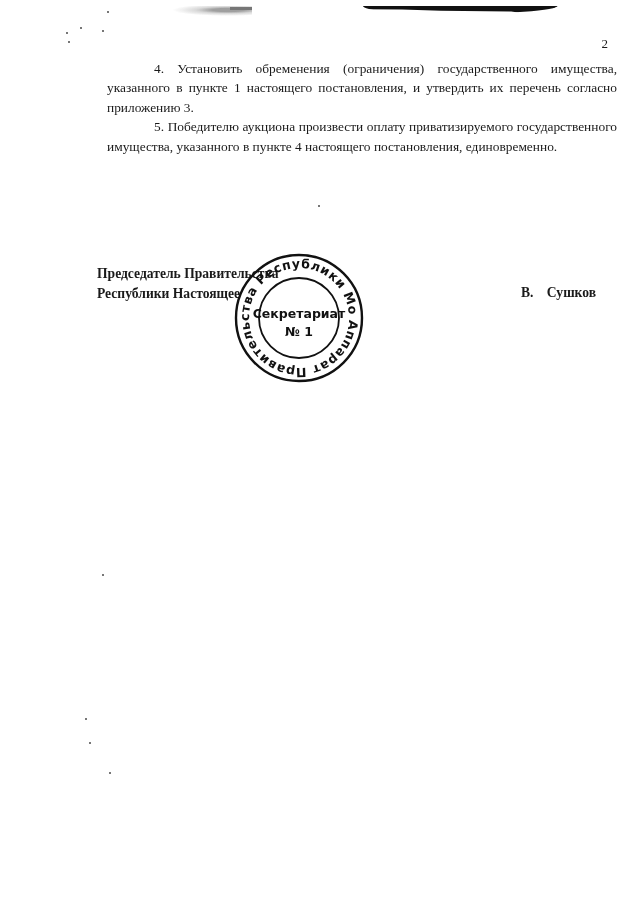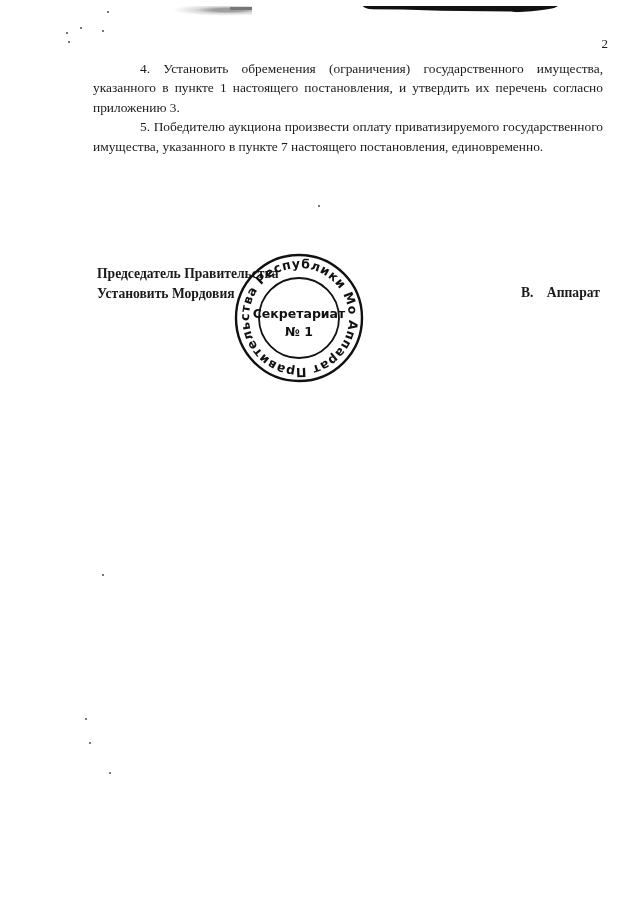--- a/index.html
+++ b/index.html
@@ -7,21 +7,21 @@
          font-family: "Liberation Serif", "DejaVu Serif", serif; color: #1a1a1a; }
   .scan-top-left { position: absolute; left: 172px; top: 6px; width: 80px; height: 10px;
                    background: radial-gradient(ellipse at 70% 40%, #888 0 20%, rgba(160,160,160,0.5) 40%, transparent 70%);
                    opacity: 0.8; }
   .scan-top-left::after { content: ""; position: absolute; right: 0; top: 1px; width: 22px; height: 3px; background: #555; }
   .scan-top-bar { position: absolute; left: 363px; top: 6px; width: 195px; height: 8px;
                   background: #111; border-radius: 0 0 60% 40% / 0 0 100% 100%;
                   clip-path: polygon(0 0, 100% 0, 96% 60%, 85% 100%, 76% 70%, 40% 60%, 20% 45%, 0 40%); }
   .speck { position: absolute; width: 2px; height: 2px; background: #777; }
   .page-number { position: absolute; right: 32px; top: 36px; font-size: 13px; }
-  .body-text { position: absolute; left: 93px; top: 59px; width: 510px; font-size: 13.4px; line-height: 19.4px; }
+  .body-text { position: absolute; left: 107px; top: 59px; width: 510px; font-size: 13.4px; line-height: 19.4px; }
   .para { margin: 0; text-align: justify; text-indent: 47px; text-align-last: left; }
   .sig { position: absolute; left: 97px; top: 264px; font-size: 13.6px; font-weight: bold; line-height: 20px; }
   .sig-name { position: absolute; left: 521px; top: 285px; font-size: 13.6px; font-weight: bold; word-spacing: 10px; }
   .stamp { position: absolute; left: 233px; top: 252px; width: 132px; height: 132px; }
 </style>
 </head>
 <body>
 
 <div class="scan-top-left"></div>
 <div class="scan-top-bar"></div>
@@ -39,29 +39,29 @@
 
 <div class="page-number">2</div>
 
 <div class="body-text">
   <p class="para">
     <span>4.</span>
     <span>Установить обременения (ограничения) государственного имущества, указанного в пункте 1 настоящего постановления, и утвердить их перечень согласно приложению 3.</span>
   </p>
   <p class="para">
     <span>5.</span>
-    <span>Победителю аукциона произвести оплату приватизируемого государственного имущества, указанного в пункте 7 настоящего постановления, единовременно.</span>
+    <span>Победителю аукциона произвести оплату приватизируемого государственного имущества, указанного в пункте 4 настоящего постановления, единовременно.</span>
   </p>
 </div>
 
 <div class="sig">
   <div>Председатель Правительства</div>
-  <div>Установить Мордовия</div>
+  <div>Республики Настоящее</div>
 </div>
-<div class="sig-name">В. Аппарат</div>
+<div class="sig-name">В. Сушков</div>
 
 <svg class="stamp" viewBox="0 0 132 132">
   <defs>
     <path id="stampArc" d="M 66,66 m -50,0 a 50,50 0 1,1 100,0 a 50,50 0 1,1 -100,0"></path>
   </defs>
   <circle cx="66" cy="66" r="63" fill="none" stroke="#111" stroke-width="2.4"></circle>
   <circle cx="66" cy="66" r="40" fill="none" stroke="#111" stroke-width="1.8"></circle>
   <g transform="rotate(-178 66 66)">
     <text font-family="'DejaVu Sans', sans-serif" font-weight="bold" font-size="12.5" fill="#111" letter-spacing="0.6">
       <textPath href="#stampArc">Аппарат Правительства Республики Мордовия</textPath>

